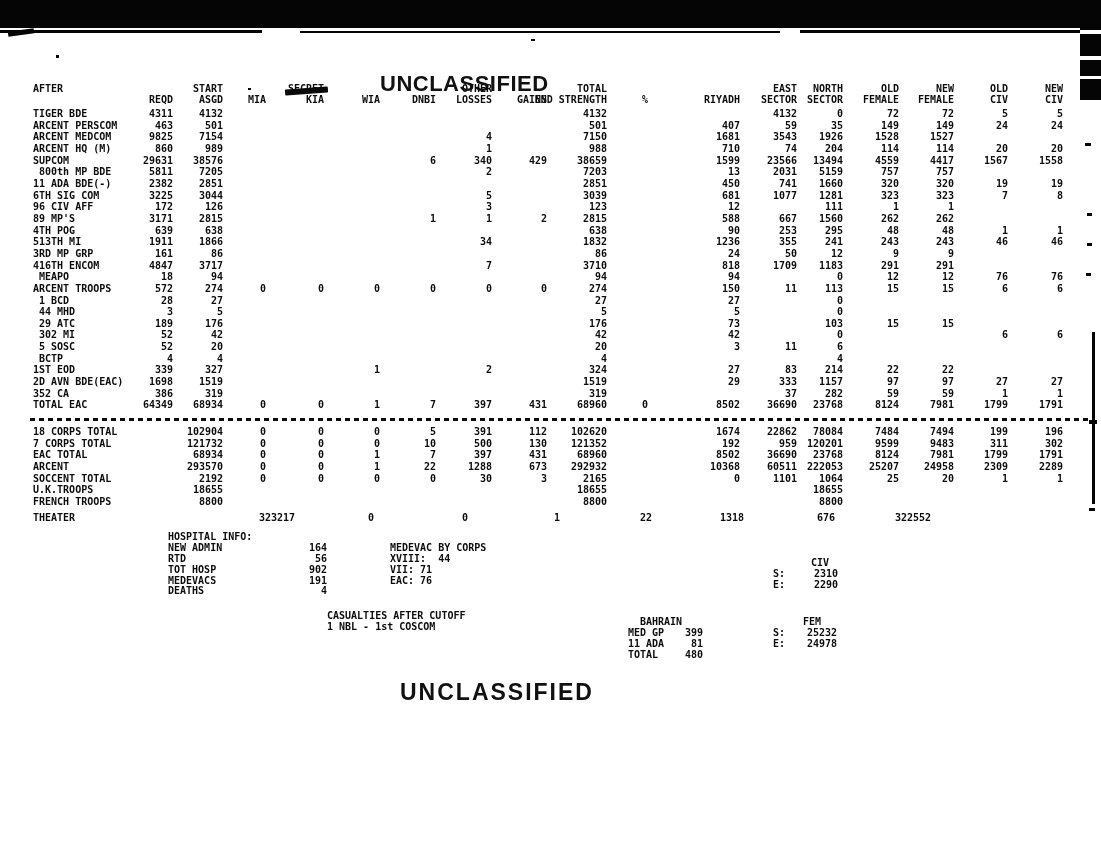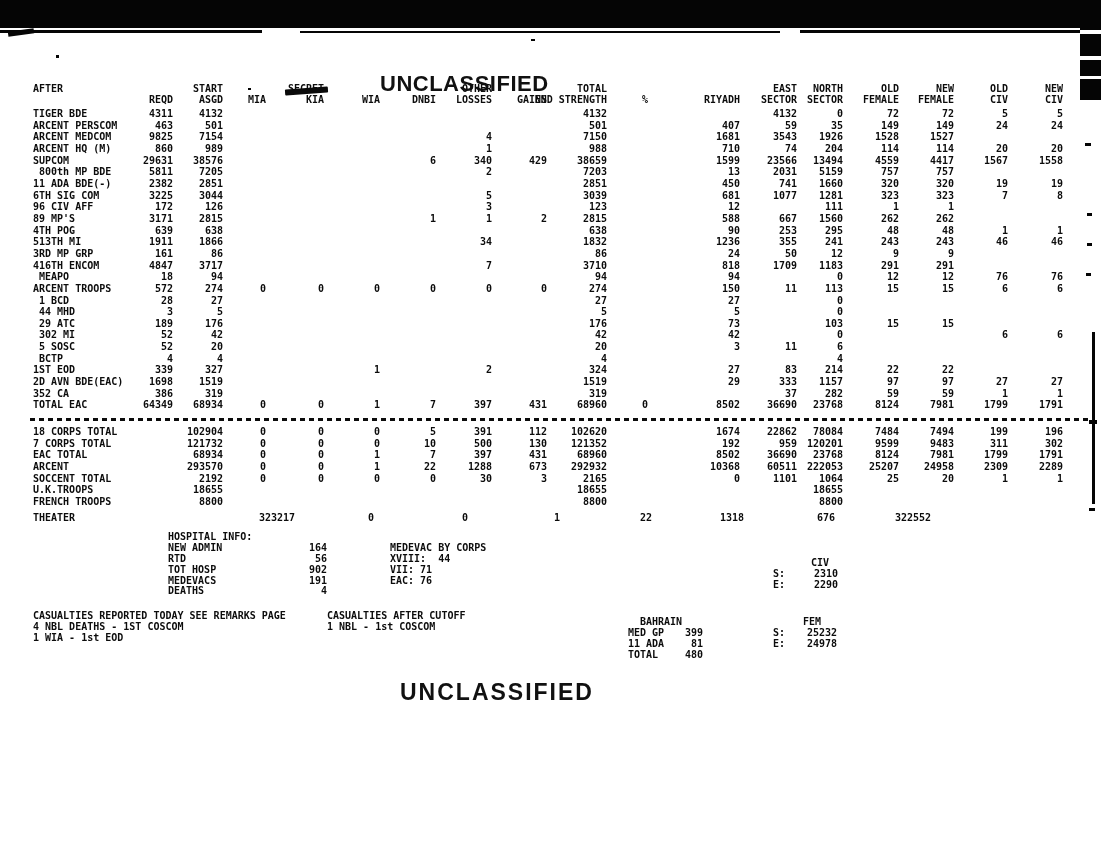--- a/index.html
+++ b/index.html
@@ -869,23 +869,18 @@
 
   <div class="blk bahrain mono">
     <div class="line t">BAHRAIN</div>
     <div id="bahrain-items">
         <div class="line kv"><span class="lab">MED GP</span><span class="val">399</span></div>
         <div class="line kv"><span class="lab">11 ADA</span><span class="val">81</span></div>
         <div class="line kv"><span class="lab">TOTAL</span><span class="val">480</span></div>
       </div>
   </div>
 
-  <div class="blk cas-left mono" id="cas-left">
-      <div class="line">CASUALTIES REPORTED TODAY SEE REMARKS PAGE</div>
-      <div class="line">4 NBL DEATHS - 1ST COSCOM</div>
-      <div class="line">1 WIA - 1st EOD</div>
-    </div>
   <div class="blk cas-mid mono" id="cas-mid">
       <div class="line">CASUALTIES AFTER CUTOFF</div>
       <div class="line">1 NBL - 1st COSCOM</div>
     </div>
 
 </div>
 
 </body></html>

